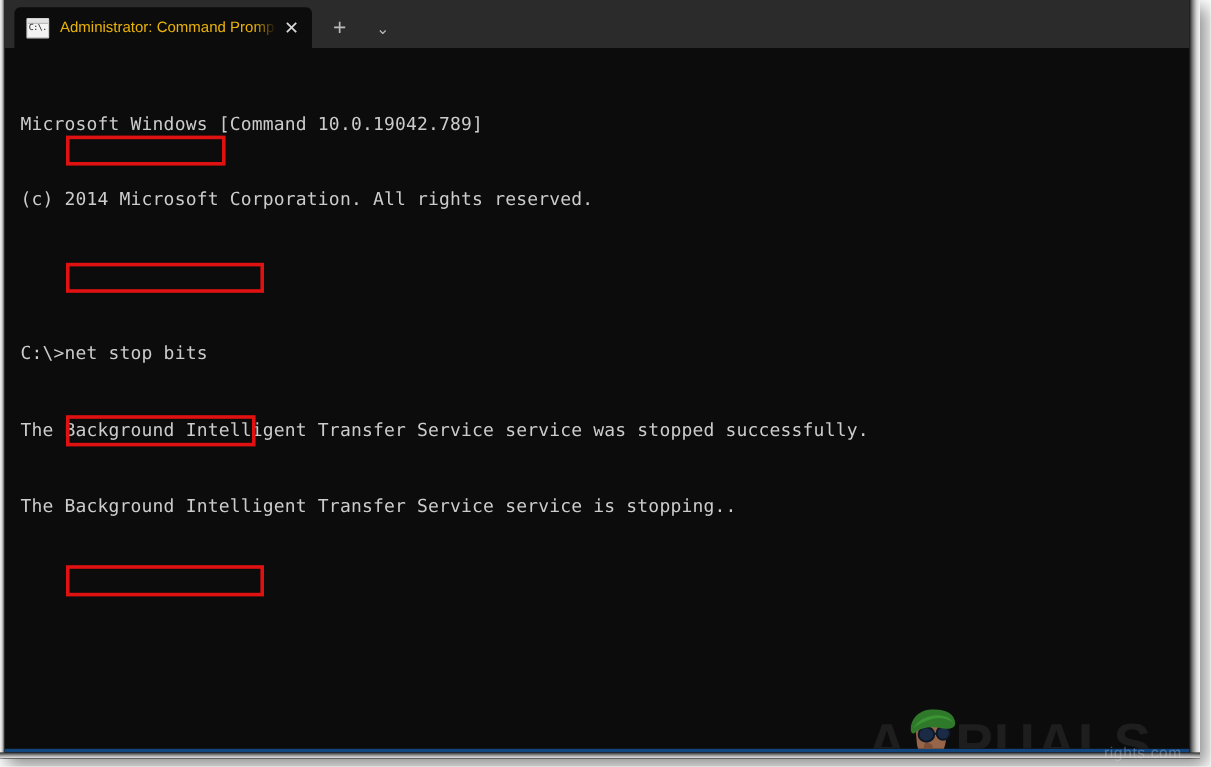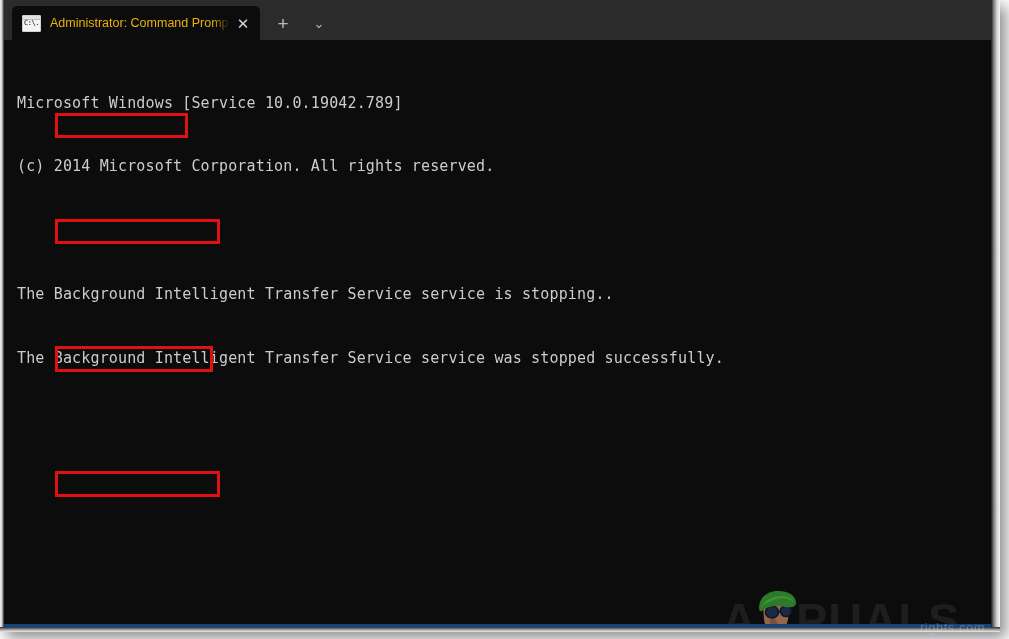--- a/index.html
+++ b/index.html
@@ -267,25 +267,26 @@
       </div>
 
       <div class="strip-btn" id="new-tab-button">+</div>
 
       <div class="strip-btn" id="tab-dropdown-button">⌄</div>
     </div>
 
     <div id="console">
 
       <div id="console-text">
-        <div class="line">Microsoft Windows [Service 10.0.19042.789]</div>
+        <div class="line">Microsoft Windows [Command 10.0.19042.789]</div>
         <div class="line">(c) 2014 Microsoft Corporation. All rights reserved.</div>
         <div class="blank">&nbsp;</div>
+        <div class="line">C:\&gt;net stop bits</div>
+        <div class="line">The Background Intelligent Transfer Service service was stopped successfully.</div>
         <div class="line">The Background Intelligent Transfer Service service is stopping..</div>
-        <div class="line">The Background Intelligent Transfer Service service was stopped successfully.</div>
         <div class="blank">&nbsp;</div>
         <div class="blank">&nbsp;</div>
         
         
         
         
         
         
         
         

